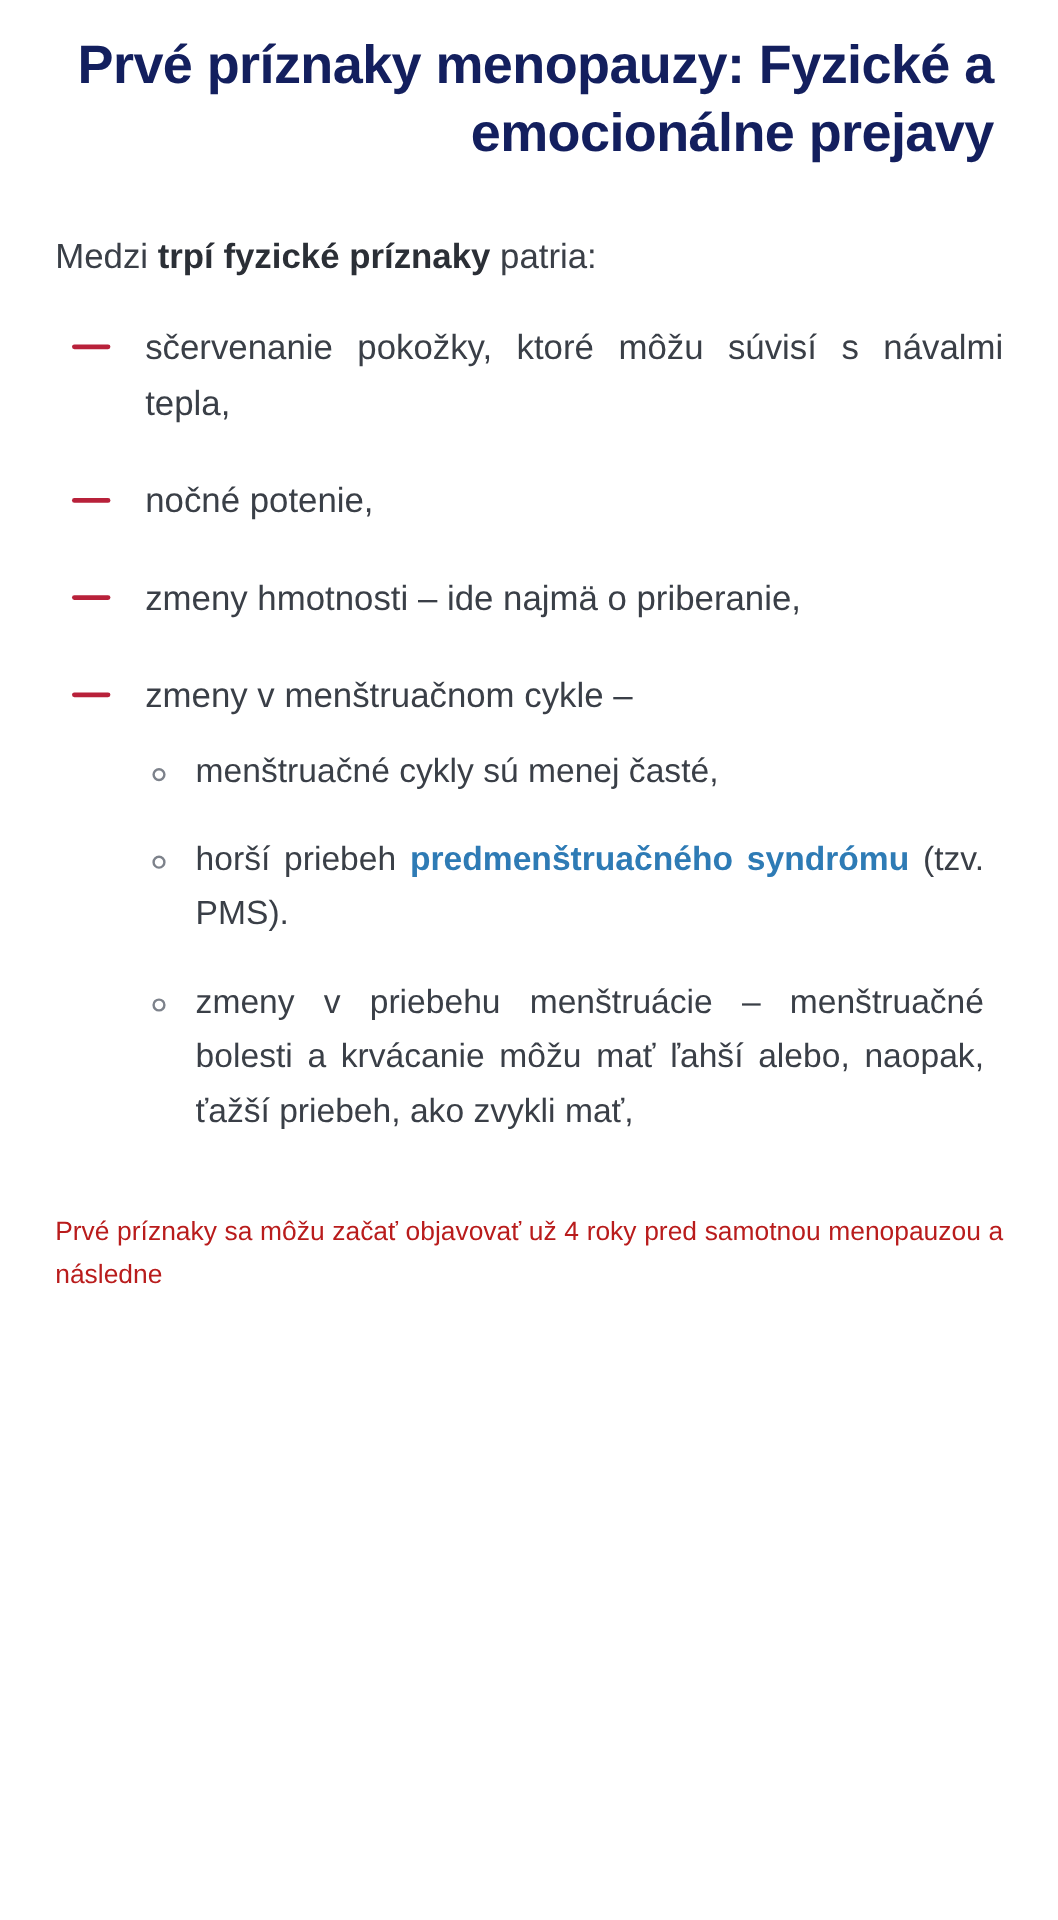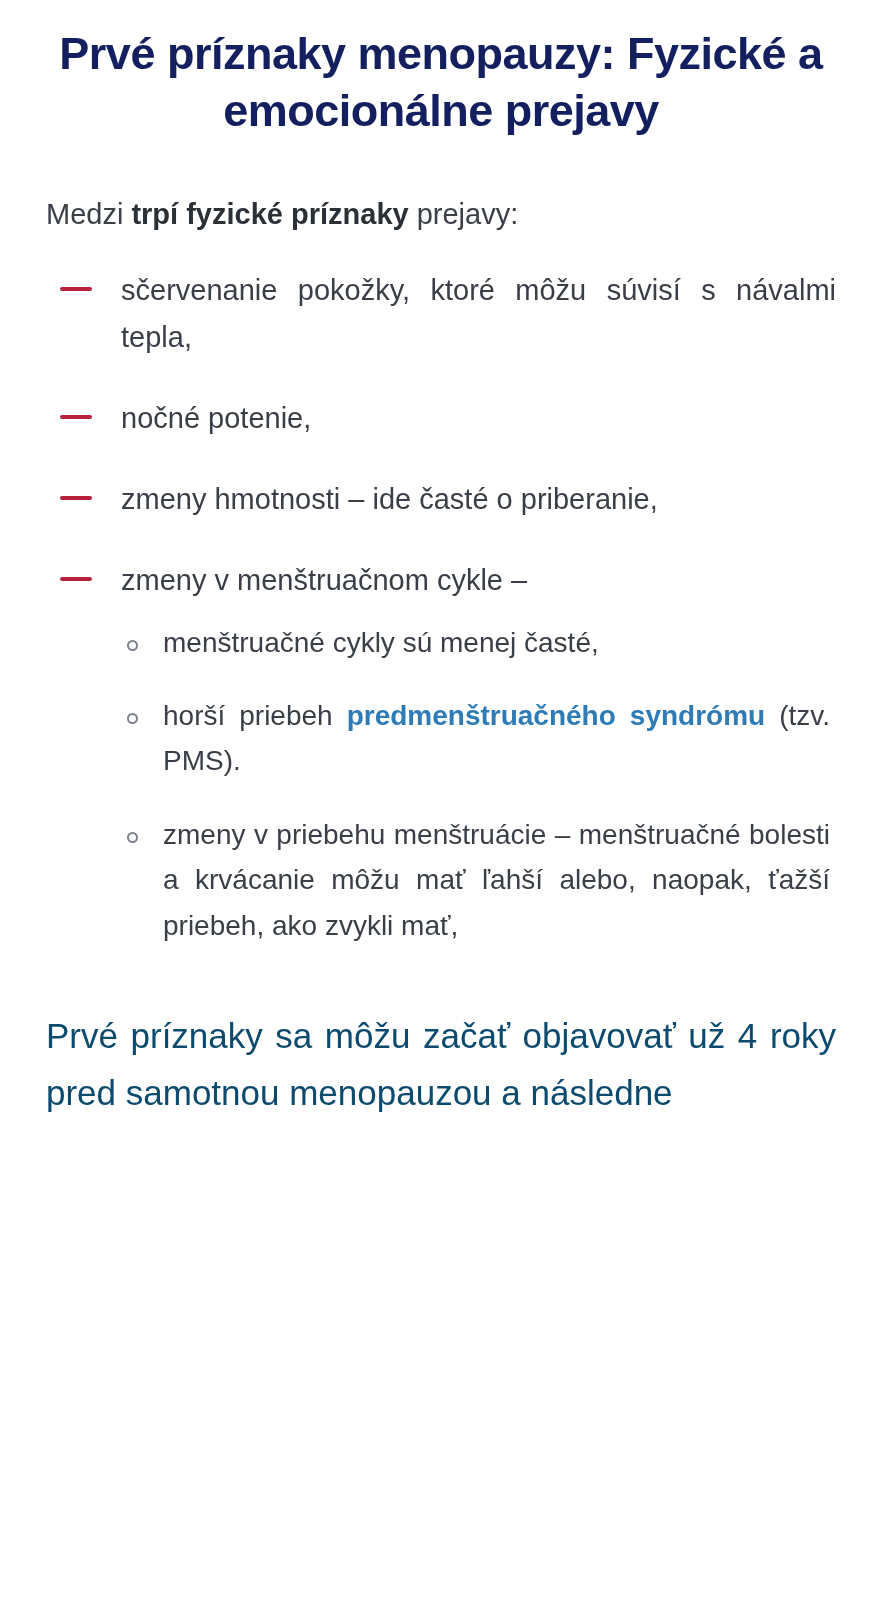--- a/index.html
+++ b/index.html
@@ -19,21 +19,21 @@
     min-height: 1600px;
     box-sizing: border-box;
     padding: 18px 46px 20px 46px;
     background: #ffffff;
   }
   .article-title {
     font-size: 45px;
     line-height: 1.26;
     font-weight: 700;
     color: #131f5e;
-    text-align: center;
+    text-align: right;
     letter-spacing: -0.5px;
     margin: 8px 0 0 0;
     padding: 0 8px;
   }
   .intro {
     font-size: 29px;
     line-height: 1.5;
     color: #3a3f47;
     margin: 54px 0 0 0;
     text-align: left;
@@ -70,21 +70,21 @@
     border-radius: 2px;
   }
   .li-text {
     display: block;
   }
   .no-justify {
     text-align: left;
   }
   ul.circle-list {
     list-style: none;
-    margin: 16px 6px 0 0;
+    margin: 16px 16px 0 0;
     padding: 0;
   }
   ul.circle-list > li {
     position: relative;
     padding-left: 42px;
     margin-bottom: 28px;
     font-size: 28px;
     line-height: 1.62;
     color: #3a3f47;
     text-align: justify;
@@ -102,53 +102,53 @@
     border: 2px solid #7d828b;
     border-radius: 50%;
     box-sizing: border-box;
   }
   a.inline-link {
     color: #2e7bb5;
     font-weight: 700;
     text-decoration: none;
   }
   .closing {
-    font-size: 35px;
+    font-size: 22px;
     line-height: 1.62;
-    color: #0c4a6e;
+    color: #b91c1c;
     margin: 60px 0 0 0;
     text-align: justify;
     text-justify: inter-word;
   }
 </style>
 </head>
 <body>
 
 <div class="page">
 
   <h1 class="article-title">Prvé príznaky menopauzy: Fyzické a emocionálne prejavy</h1>
 
-  <p class="intro"><span>Medzi </span><strong>trpí fyzické príznaky</strong><span> prejavy:</span></p>
+  <p class="intro"><span>Medzi </span><strong>trpí fyzické príznaky</strong><span> patria:</span></p>
 
   <ul class="dash-list">
 
 
     <li>
       <span class="dash"></span>
       <span class="li-text">sčervenanie pokožky, ktoré môžu súvisí s návalmi tepla,</span>
     </li>
 
     <li class="no-justify">
       <span class="dash"></span>
       <span class="li-text no-justify">nočné potenie,</span>
     </li>
 
     <li class="no-justify">
       <span class="dash"></span>
-      <span class="li-text no-justify">zmeny hmotnosti – ide časté o priberanie,</span>
+      <span class="li-text no-justify">zmeny hmotnosti – ide najmä o priberanie,</span>
     </li>
 
     <li>
       <span class="dash"></span>
       <span class="li-text no-justify">zmeny v menštruačnom cykle –</span>
 
       <ul class="circle-list">
         <li class="no-justify">
           <span class="circ"></span>
           <span class="li-text no-justify">menštruačné cykly sú menej časté,</span>

